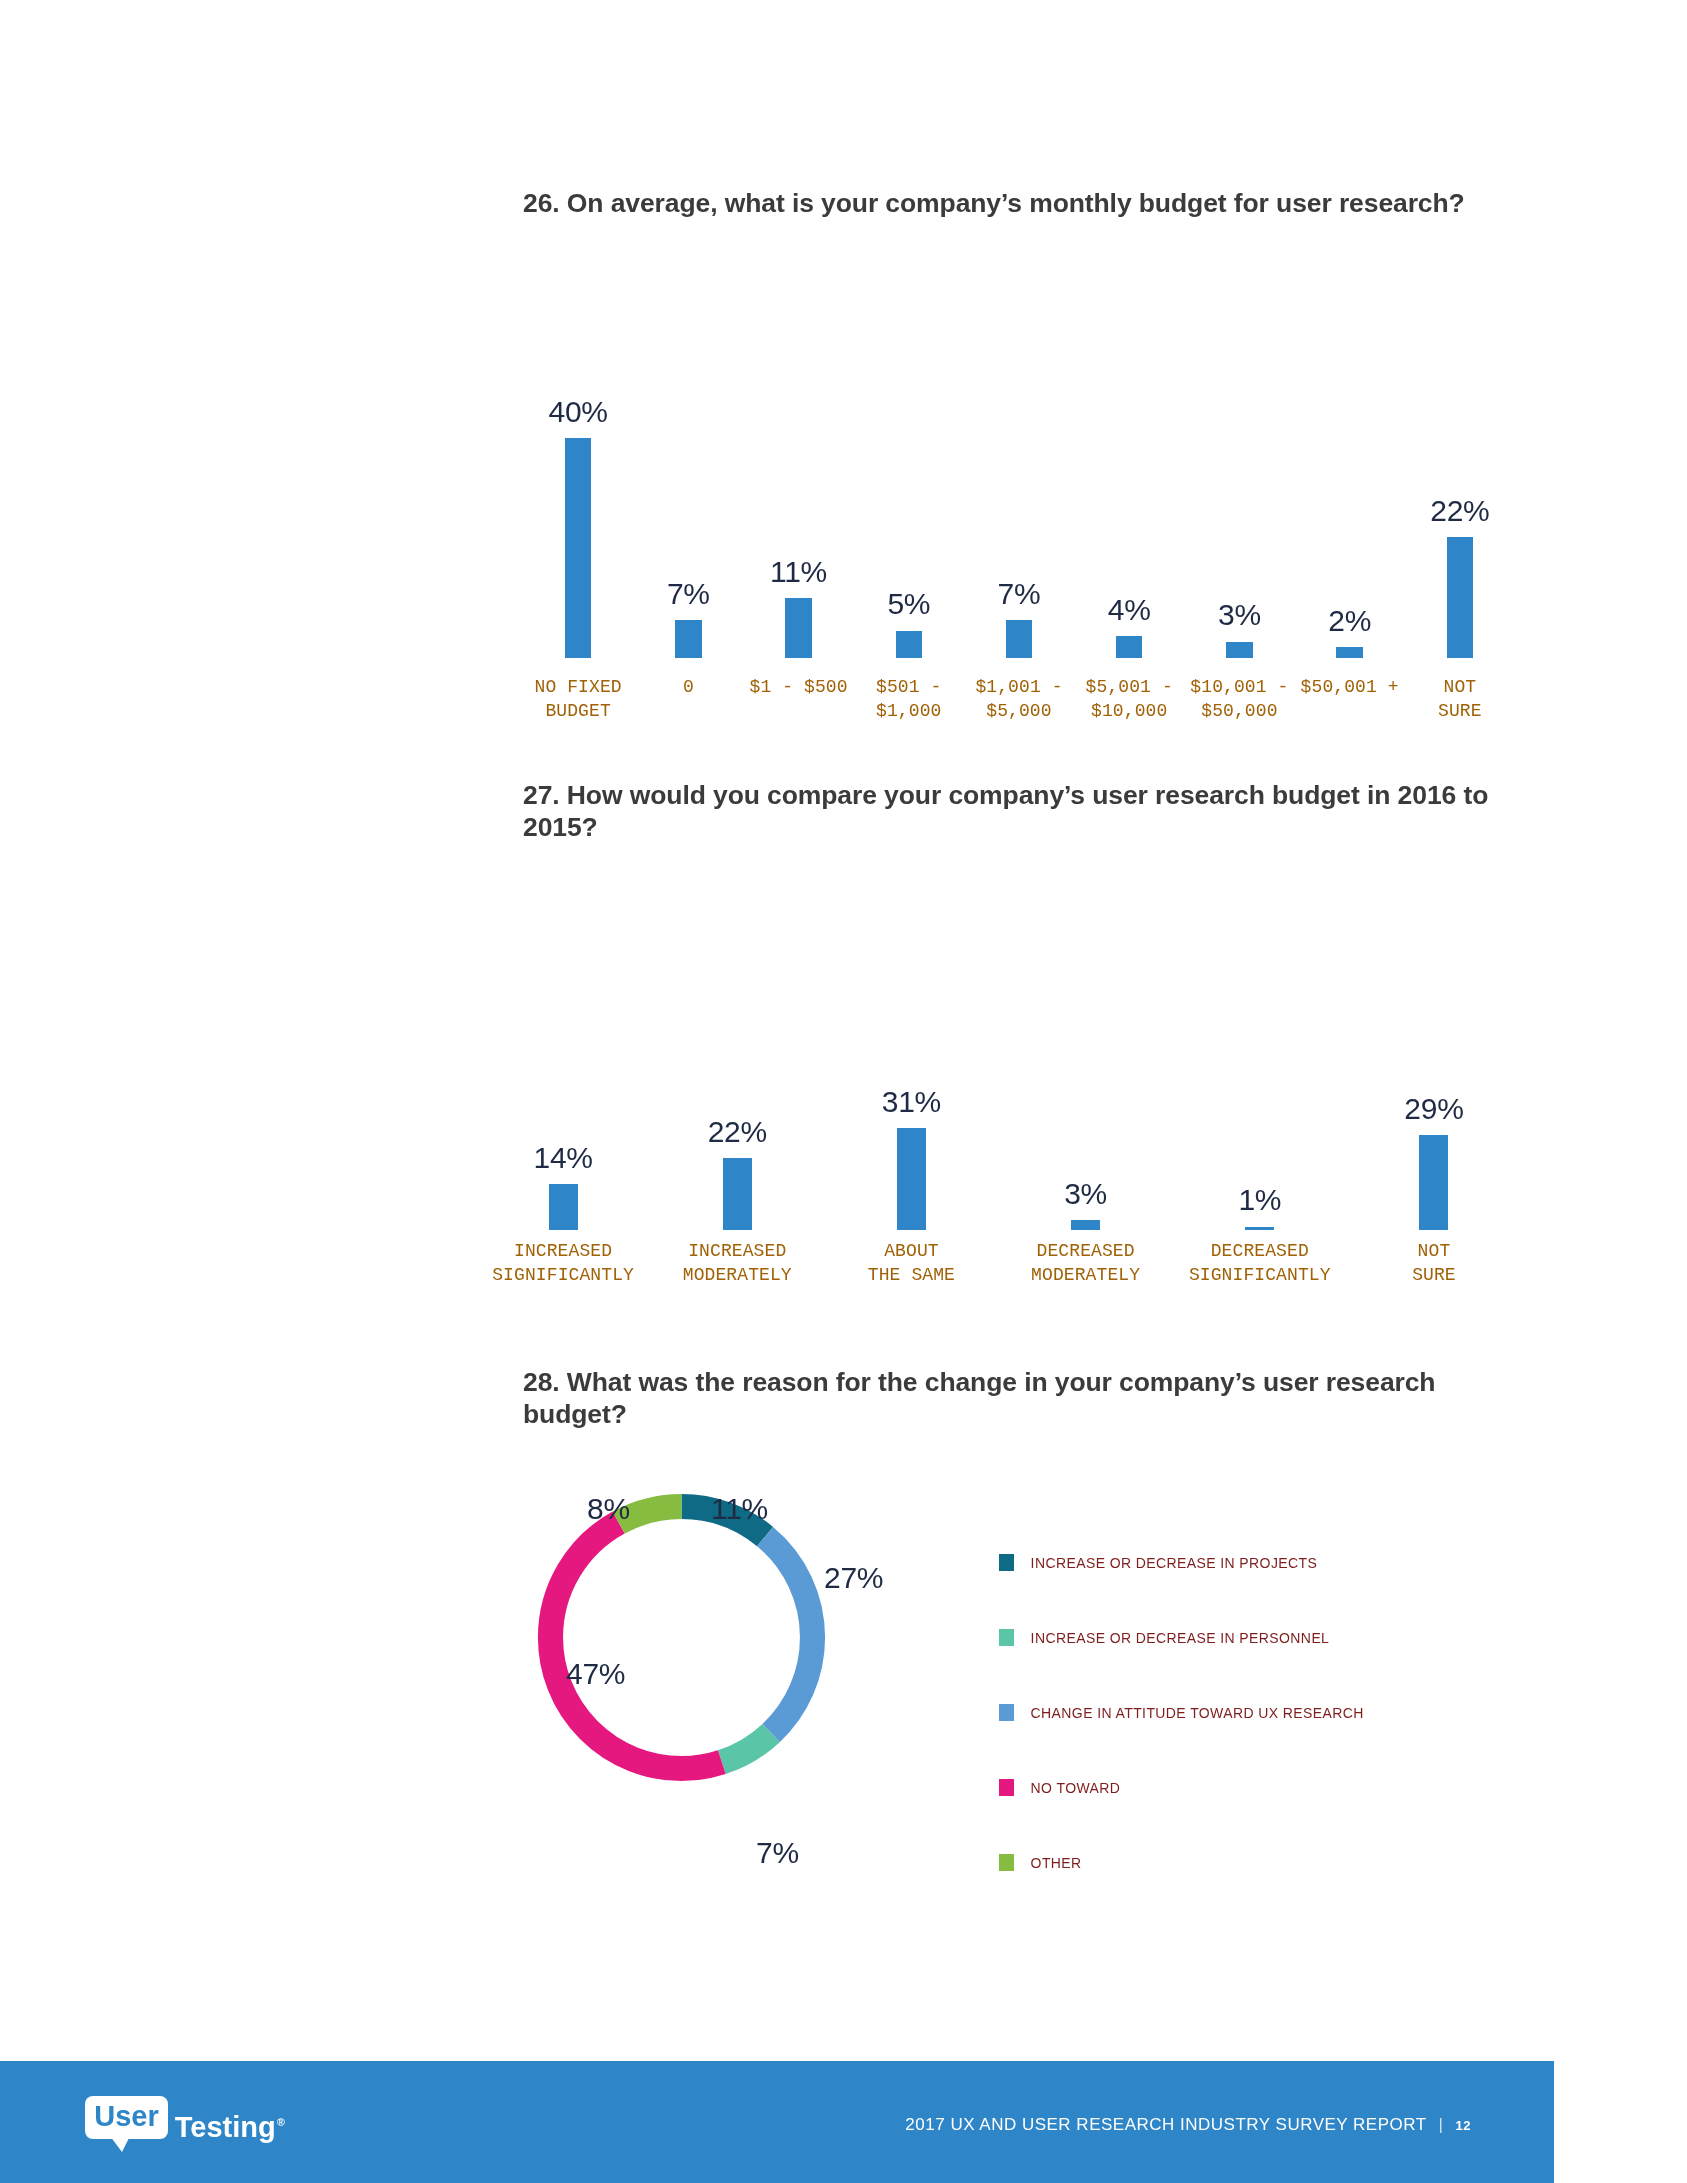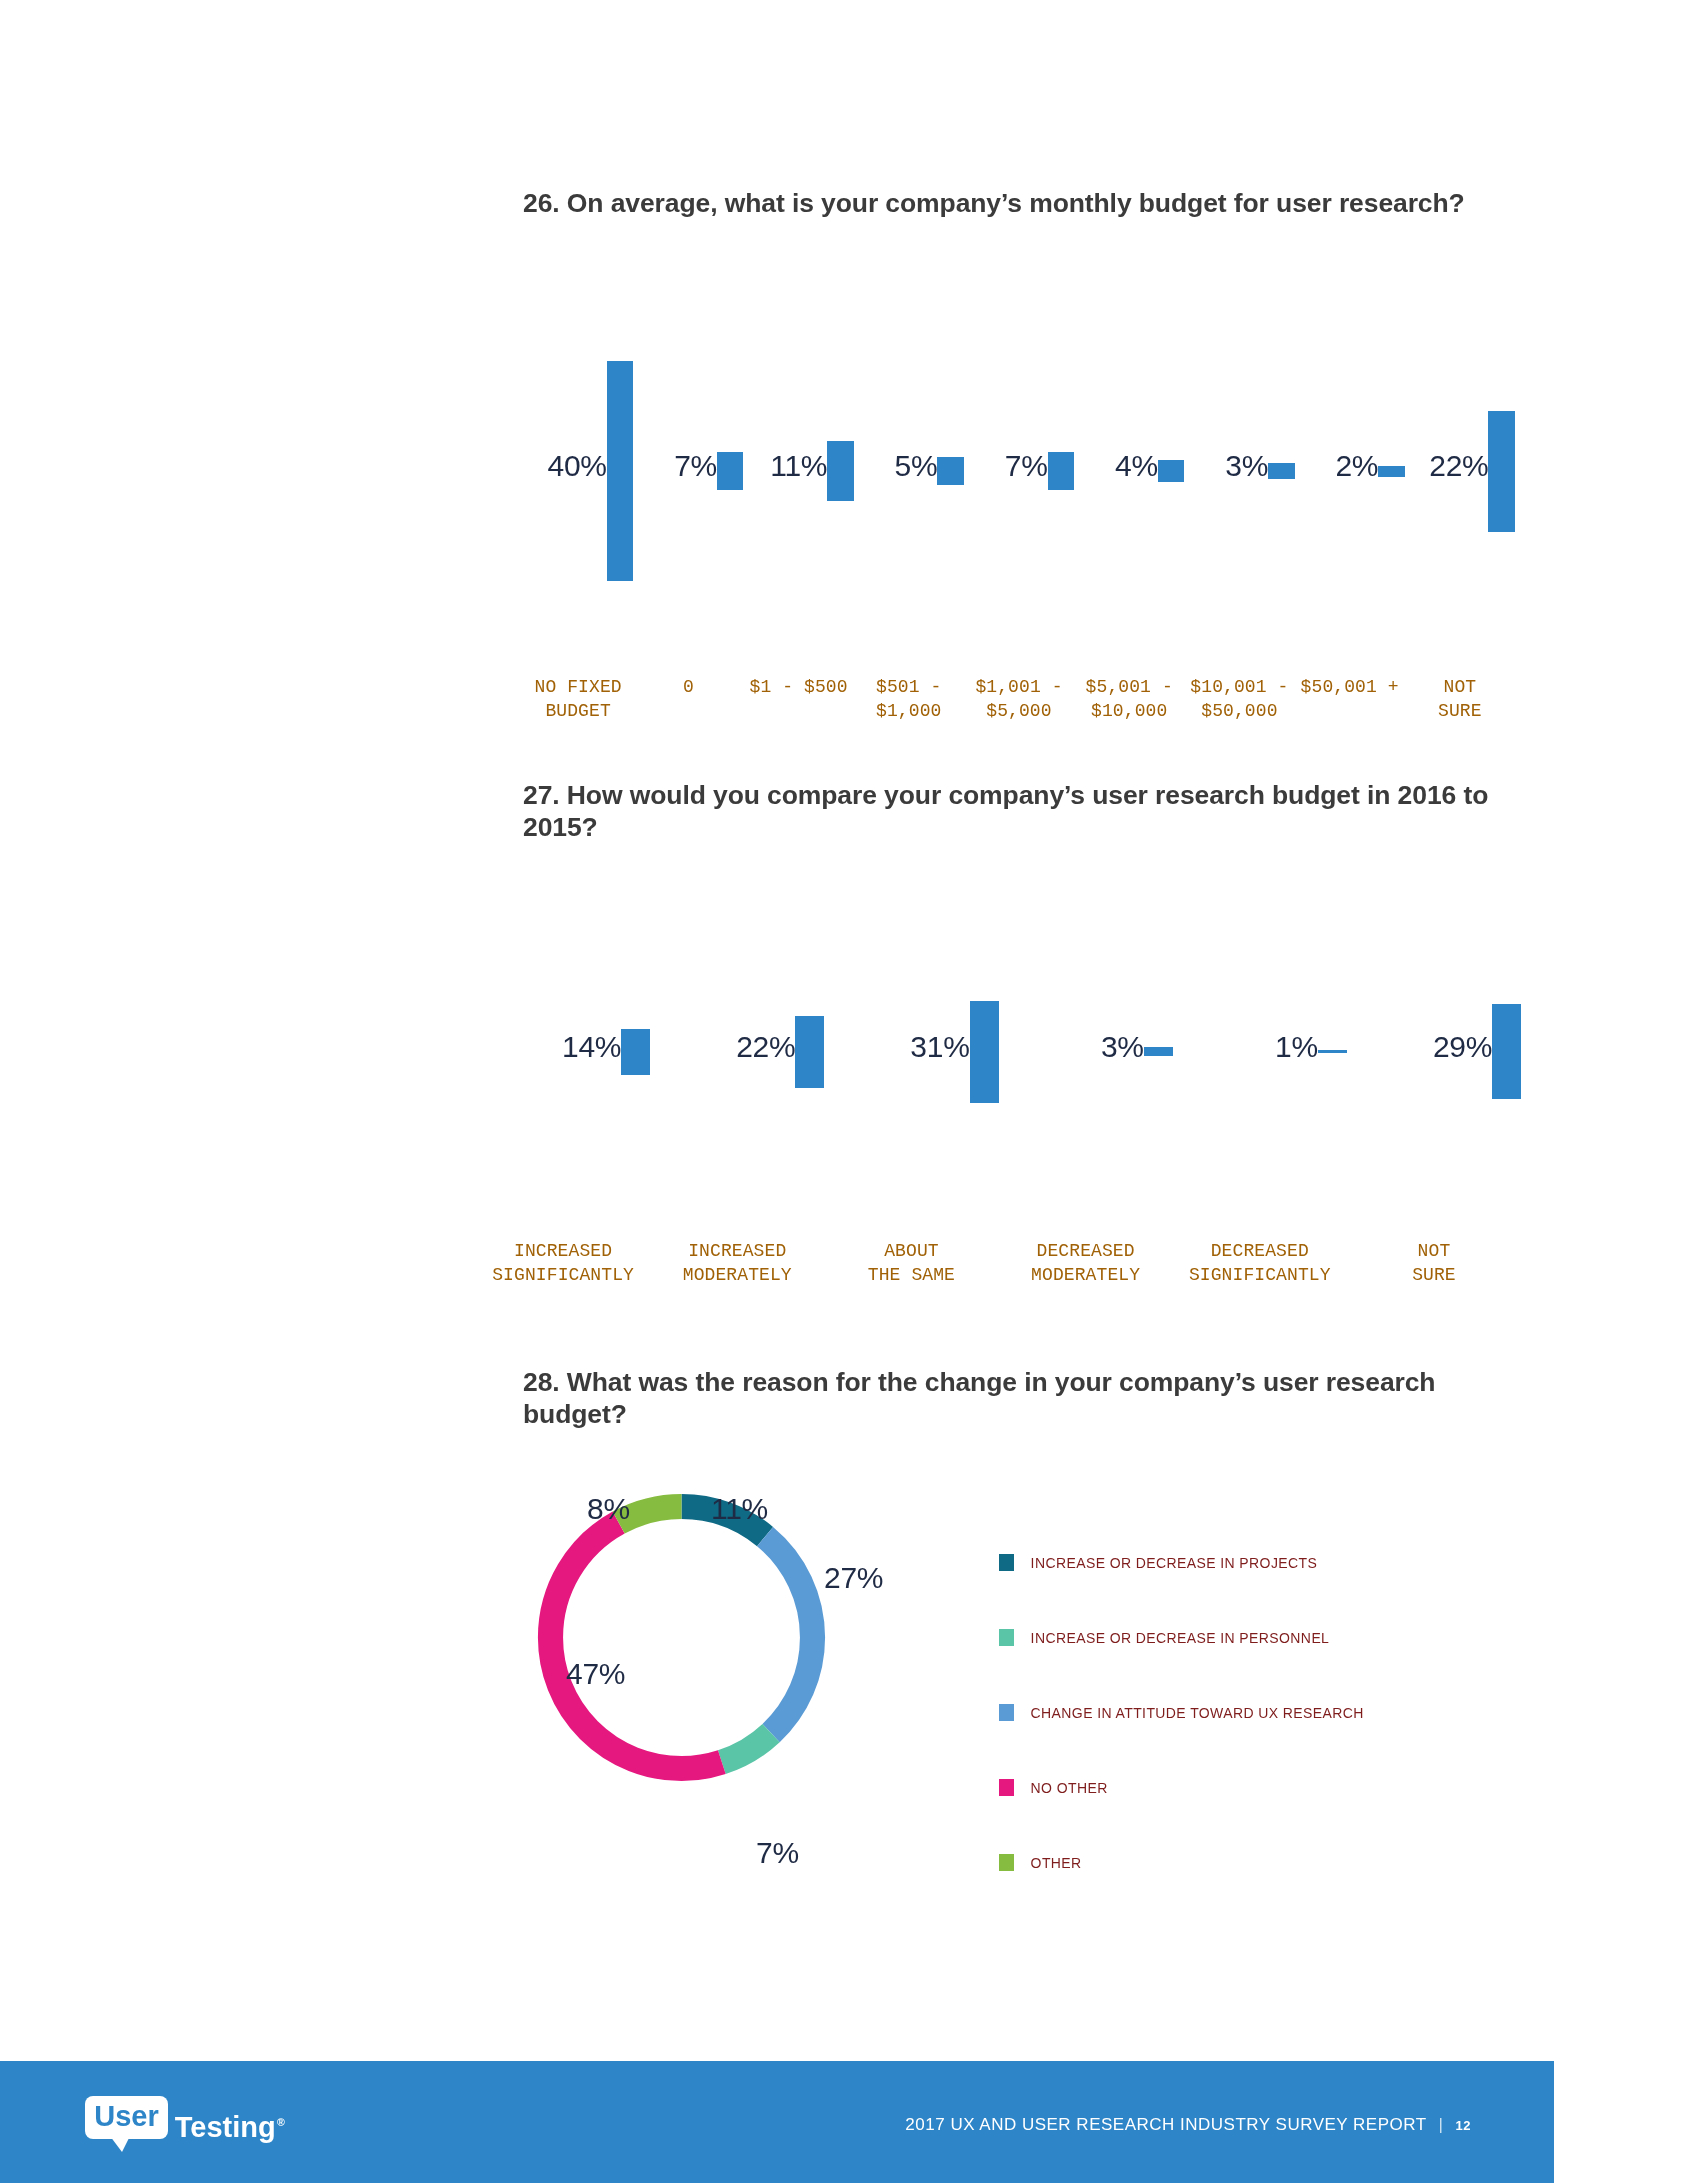--- a/index.html
+++ b/index.html
@@ -44,21 +44,21 @@
     position: absolute;
     left: 0;
     bottom: 0;
     width: 100%;
     height: 100%;
     display: flex;
     align-items: flex-end;
   }
   .bar-col {
     display: flex;
-    flex-direction: row;
+    flex-direction: column;
     align-items: center;
     justify-content: flex-end;
     height: 100%;
   }
   .bar-value {
     font-family: "Liberation Sans", sans-serif;
     font-size: 30px;
     color: #1f2a44;
     letter-spacing: -0.3px;
     margin-bottom: 9.3px;
@@ -367,21 +367,21 @@
       <div class="legend-item">
         <span class="legend-swatch" style="background: rgb(91, 197, 167);"></span>
         <span class="legend-text">INCREASE OR DECREASE IN PERSONNEL</span>
       </div>
       <div class="legend-item">
         <span class="legend-swatch" style="background: rgb(91, 155, 213);"></span>
         <span class="legend-text">CHANGE IN ATTITUDE TOWARD UX RESEARCH</span>
       </div>
       <div class="legend-item">
         <span class="legend-swatch" style="background: rgb(229, 24, 127);"></span>
-        <span class="legend-text">NO OTHER</span>
+        <span class="legend-text">NO TOWARD</span>
       </div>
       <div class="legend-item">
         <span class="legend-swatch" style="background: rgb(134, 188, 63);"></span>
         <span class="legend-text">OTHER</span>
       </div>
     </div>
 
   <div id="footer">
     <div id="logo">
       <span class="logo-pill">User</span>

